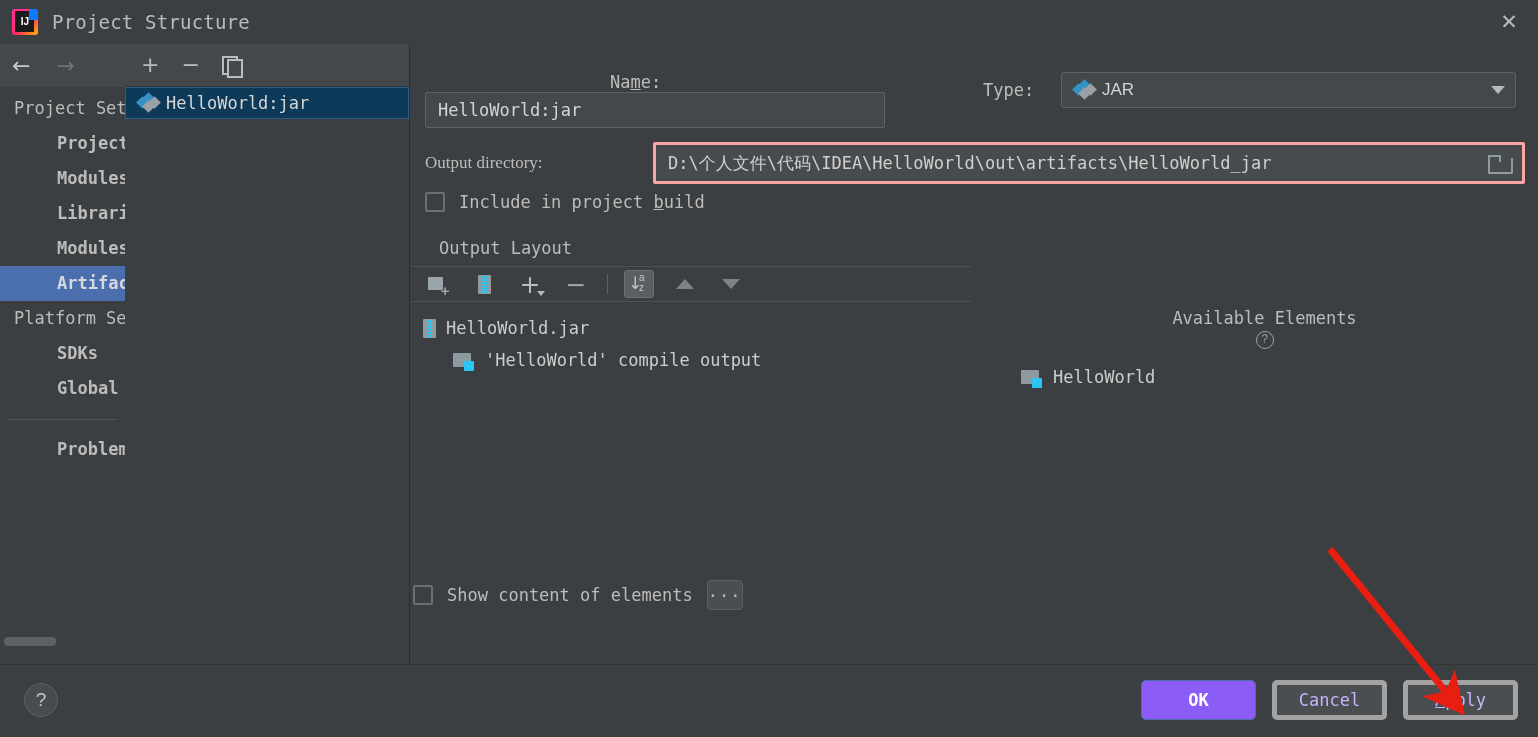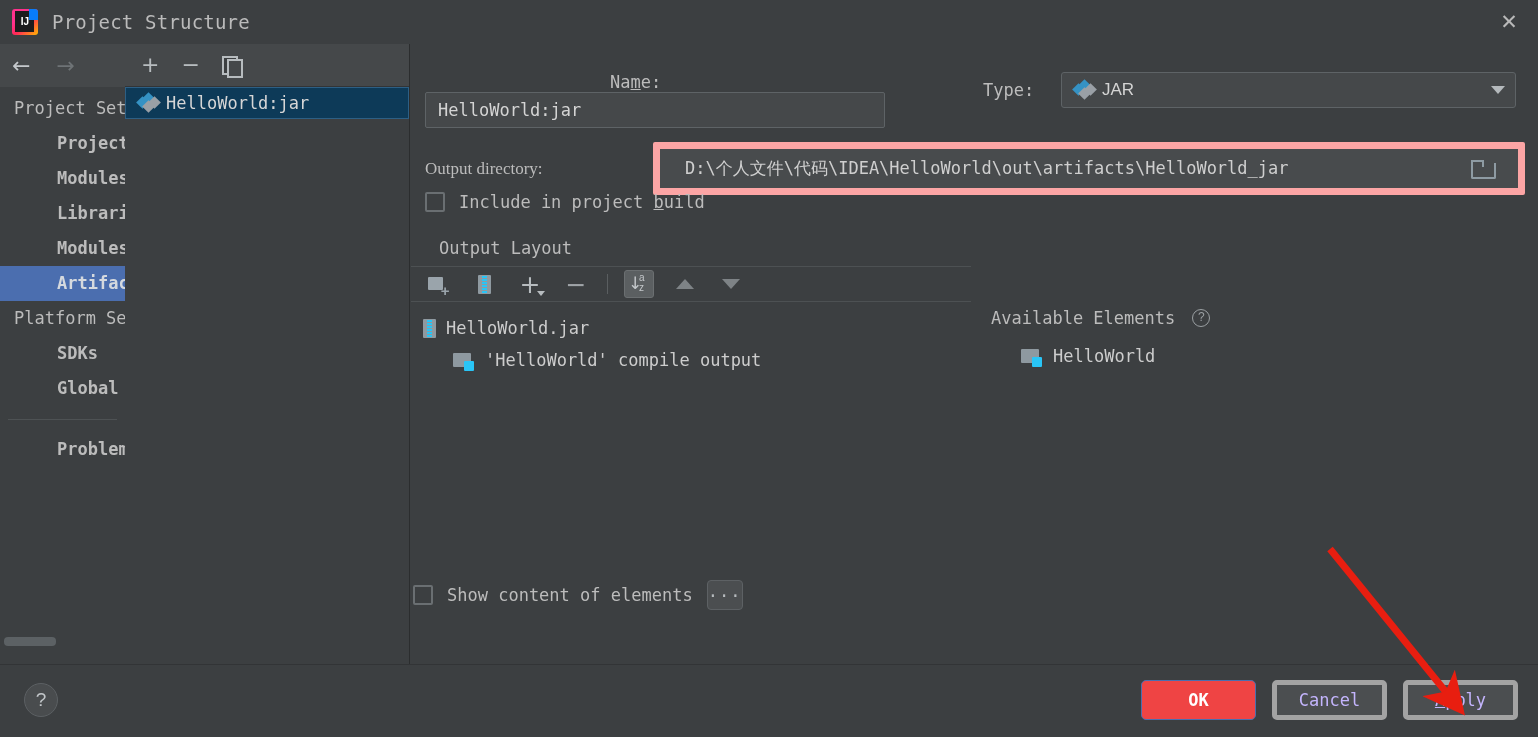--- a/index.html
+++ b/index.html
@@ -184,23 +184,23 @@
     font-family: "Liberation Sans", sans-serif; flex: 1; }
   .caret {
     width: 0; height: 0;
     border-left: 7px solid transparent; border-right: 7px solid transparent;
     border-top: 8px solid #b4b9bc;
   }
 
   .out-row { position: absolute; left: 14px; top: 98px; width: 1100px; }
   .out-lbl { width: 228px; font-family: Liberation Serif, serif; }
   .out-field {
-    flex: 1; height: 53px;
-    background: #484b4d; border: 7px solid #fca5a5; border-radius: 2px;
-    display: flex; align-items: center; padding: 0 25px;
+    flex: 1; height: 42px;
+    background: #484b4d; border: 3px solid #fca5a5; border-radius: 2px;
+    display: flex; align-items: center; padding: 0 12px;
     cursor: text;
   }
   .out-text { color: #cfcfcf; font-size: 17px; flex: 1; white-space: nowrap; }
   .folder-ico {
     position: relative; width: 22px; height: 17px; flex: none; cursor: pointer;
   }
   .folder-ico::before {
     content: ""; position: absolute; left: 0; top: 3px;
     width: 21px; height: 14px;
     border: 2px solid #8e9ba3; border-top: none; border-radius: 0 0 2px 2px;
@@ -316,22 +316,22 @@
   .node-folder::before {
     content: ""; position: absolute; left: 0; top: 2px;
     width: 18px; height: 14px; background: #8e99a0; border-radius: 1px;
   }
   .node-folder::after {
     content: ""; position: absolute; left: 11px; bottom: -1px;
     width: 10px; height: 10px; background: #29c5f6; border-radius: 1px;
   }
 
   .avail-header {
-    display: flex; align-items: center; gap: 17px;
-    color: #bcbcbc; font-size: 17px; padding-left: 12px; padding-bottom: 12px;
+    display: flex; align-items: center; gap: 3px;
+    color: #bcbcbc; font-size: 17px; padding-left: 12px; padding-bottom: 12px; flex-direction: column;
   }
   .help-circ {
     width: 18px; height: 18px; border-radius: 50%;
     border: 1.5px solid #9a9fa2; color: #9a9fa2;
     font-size: 12px; line-height: 15px; text-align: center;
     font-family: "Liberation Sans", sans-serif; cursor: pointer;
   }
   .avail-rule {
     position: absolute; left: 0px; top: 35px;
     width: 18px; height: 1px; background: #4d5153;
@@ -370,21 +370,21 @@
     position: absolute; right: 20px; top: 15px;
     display: flex; gap: 16px;
   }
   .btn {
     height: 40px; min-width: 115px;
     border-radius: 5px;
     display: flex; align-items: center; justify-content: center;
     font-size: 17px; cursor: pointer;
     font-family: "DejaVu Sans Mono", "Liberation Mono", monospace;
   }
-  .btn.primary { background: #ef4444; border: 1px solid #4b6eaf; color: #ffffff;
+  .btn.primary { background: #8b5cf6; border: 1px solid #4b6eaf; color: #ffffff;
     font-weight: bold; }
   .btn.normal { background: #4b4e50; border: 5px solid #a3a3a3; color: #c4b5fd; }
   .btn u { text-decoration: underline; }
 
   
   .annot { position: absolute; left: 0; top: 0;
     width: 1538px; height: 737px; pointer-events: none; }
 </style>
 </head>
 <body>

